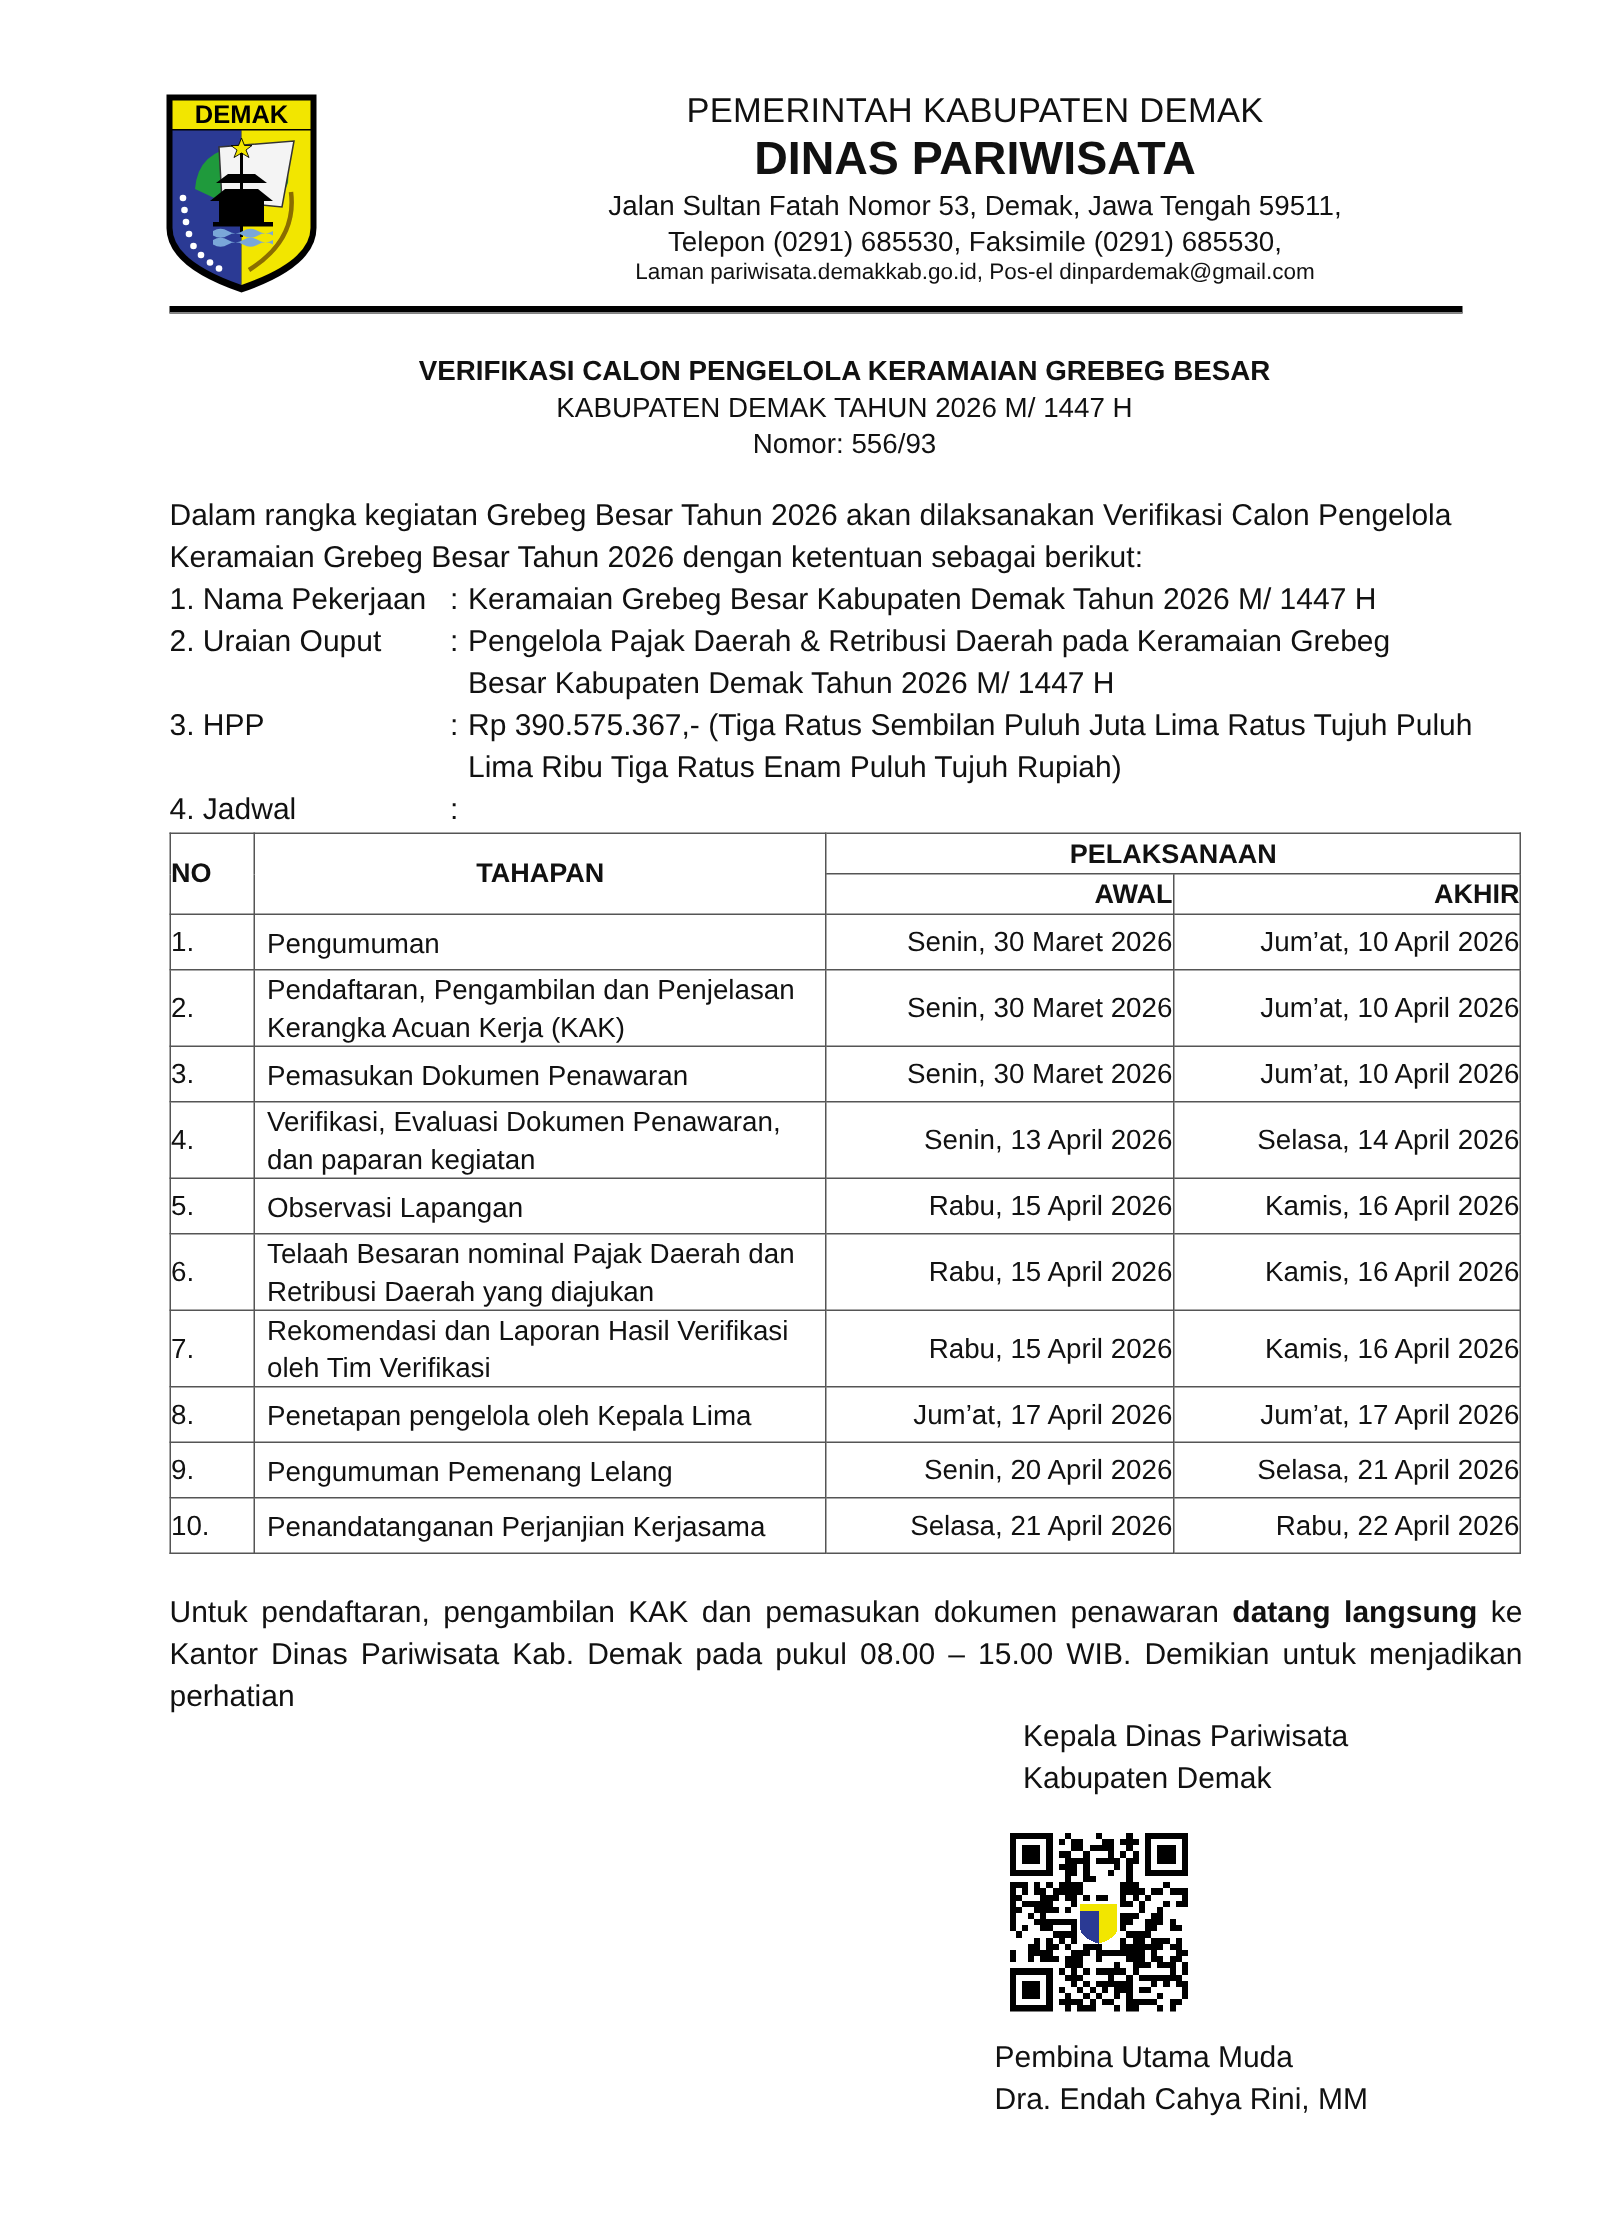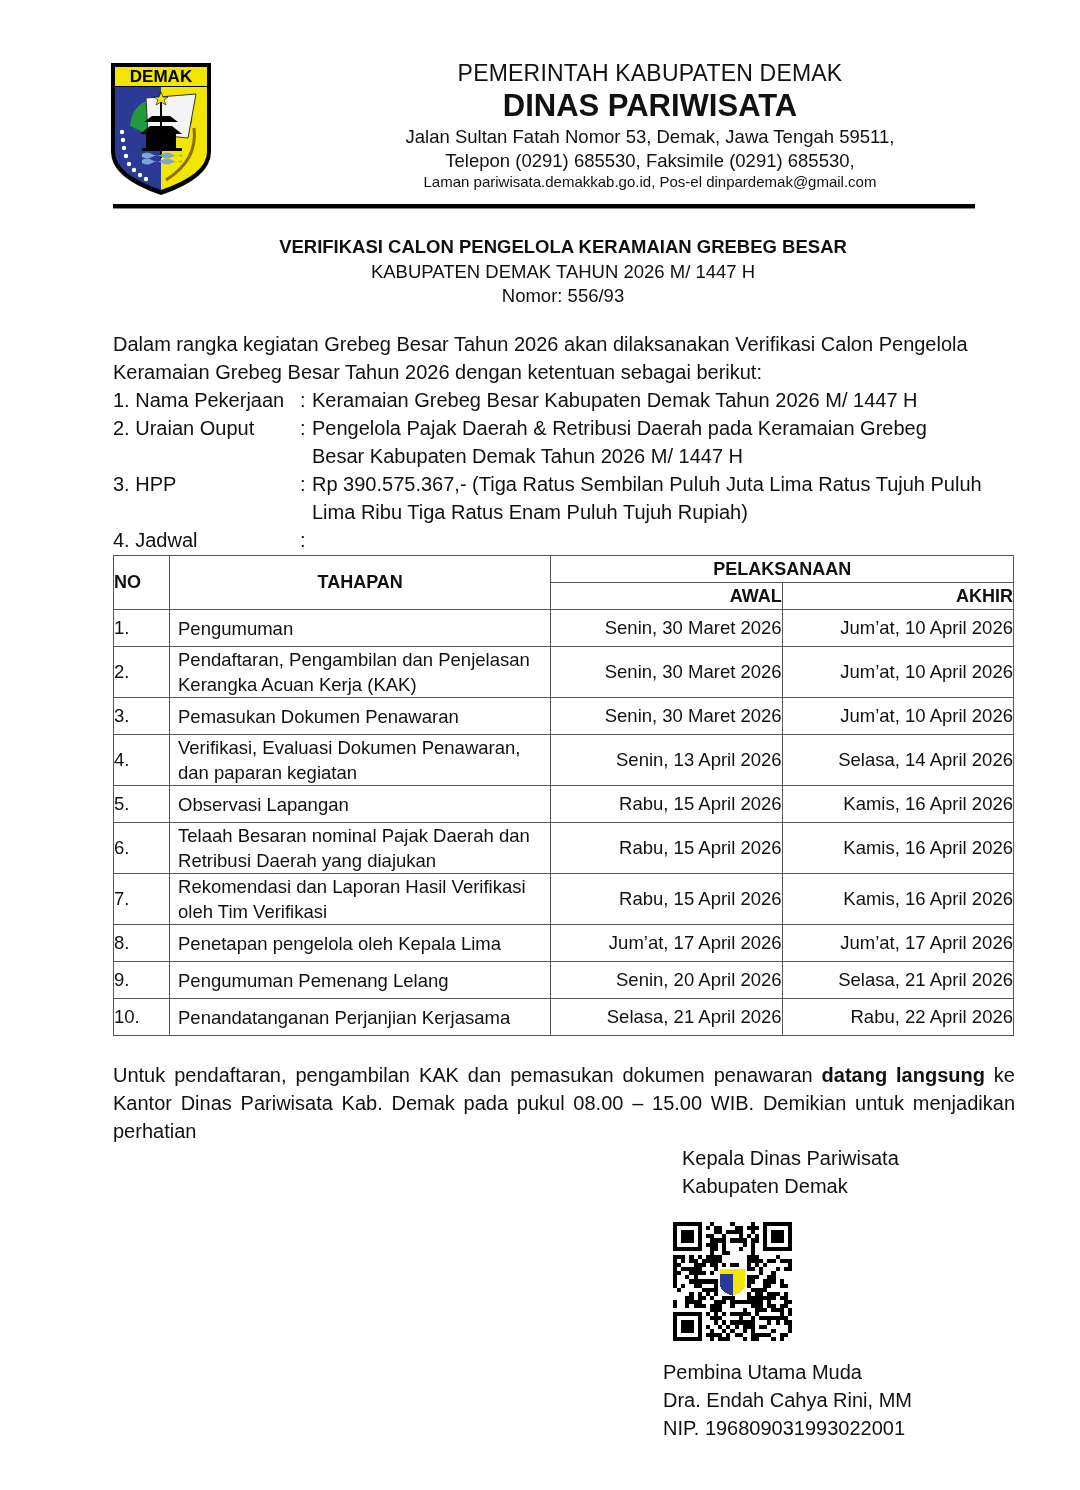--- a/index.html
+++ b/index.html
@@ -520,14 +520,13 @@
       <rect x="2" y="24" width="3" height="3" fill="#000"></rect>
       <path d="M11.5 11.5 H17.5 V15.5 Q17.5 17 14.5 18 Q11.5 17 11.5 15.5 Z" fill="#2b3a94"></path>
       <path d="M14.5 12.6 H17.5 V15.5 Q17.5 17 14.5 18 Z" fill="#f2e600"></path>
       <rect x="11.5" y="11.5" width="6" height="1.1" fill="#f2e600"></rect>
     </svg>
 </div>
 
 <div class="abs" id="sign-name">
   <div>Pembina Utama Muda</div>
   <div>Dra. Endah Cahya Rini, MM</div>
-  <div>NIP. 196809031993022001</div>
 </div>
 
 </body></html>

